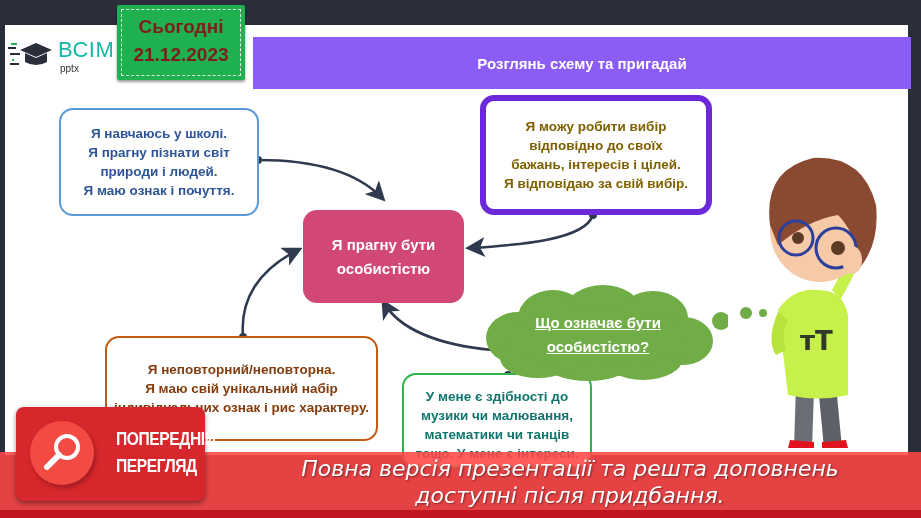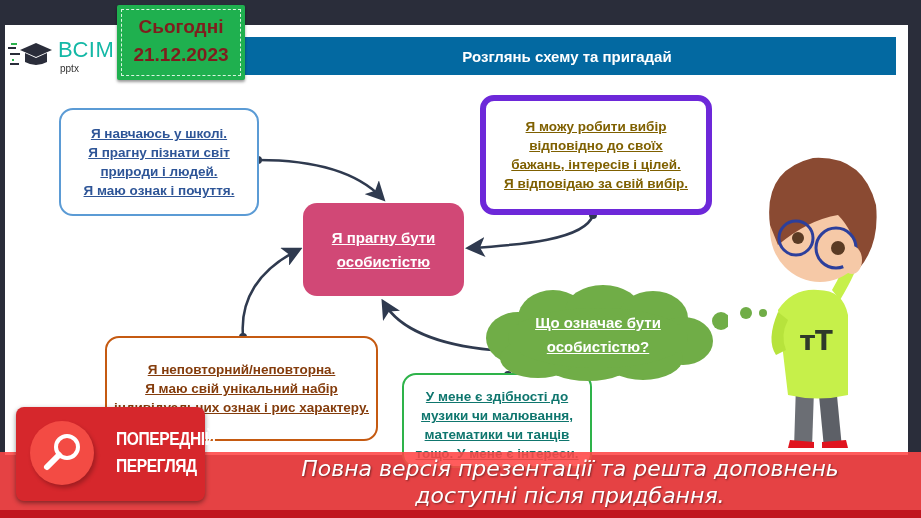--- a/index.html
+++ b/index.html
@@ -1,34 +1,34 @@
 <!DOCTYPE html>
 <html><head>
   <meta charset="utf-8">
   <style>
     * { box-sizing: border-box; margin: 0; padding: 0; }
     html, body { width: 921px; height: 518px; overflow: hidden; background: #2a2d3a; }
     body { position: relative; font-family: "DejaVu Sans", sans-serif; }
     .slide { position: absolute; left: 5px; top: 25px; width: 903px; height: 430px; background: #ffffff; }
-    .title-bar { position: absolute; left: 238px; top: 37px; width: 658px; height: 38px; background: #0369a1;
+    .title-bar { position: absolute; left: 253px; top: 37px; width: 658px; height: 52px; background: #8b5cf6;
       color: #fff; font: bold 15px "Liberation Sans", sans-serif; display: flex; align-items: center; justify-content: center; }
     .logo { position: absolute; left: 8px; top: 37px; width: 110px; height: 36px; display: flex; align-items: center; }
     .logo-text { margin-left: 6px; line-height: 1; }
     .logo-main { font: 22px "Liberation Sans", sans-serif; color: #14b8a6; letter-spacing: 0.5px; }
     .logo-sub { font: 10px "Liberation Sans", sans-serif; color: #333; margin-left: 2px; }
     .date-tag { position: absolute; left: 117px; top: 5px; width: 128px; height: 75px; background: #1fb04f;
       border-radius: 2px; box-shadow: 0 2px 3px rgba(0,0,0,0.4); color: #7f1d1d; text-align: center; }
     .date-tag::after { content: ""; position: absolute; left: 4px; top: 4px; right: 4px; bottom: 4px; border: 1.5px dashed #d9f5e0; }
     .date-line1 { font: bold 19px "Liberation Sans", sans-serif; margin-top: 11px; }
     .date-line2 { font: bold 19px "Liberation Sans", sans-serif; margin-top: 6px; }
     .box { position: absolute; border-radius: 14px; text-align: center; display: flex; align-items: center; justify-content: center;
-      font: bold 13.5px "Liberation Sans", sans-serif; line-height: 19px; background: #fff; text-decoration: underline; }
+      font: bold 13.5px "Liberation Sans", sans-serif; line-height: 19px; background: #fff; }
     .box-blue { left: 59px; top: 108px; width: 200px; height: 108px; border: 2px solid #5b9bd5; color: #2e5597; }
     .box-gold { left: 480px; top: 95px; width: 232px; height: 120px; border: 6px solid #6d28d9; color: #7f6000; }
-    .box-center { left: 303px; top: 203px; width: 161px; height: 93px; background: #d14876; color: #fff; font-size: 15px; line-height: 24px; }
+    .box-center { left: 303px; top: 210px; width: 161px; height: 93px; background: #d14876; color: #fff; font-size: 15px; line-height: 24px; }
     .box-orange { left: 105px; top: 336px; width: 273px; height: 105px; border: 2px solid #c55a11; color: #843c0c; }
     .box-green { left: 402px; top: 373px; width: 190px; height: 95px; border: 2px solid #2eb34a; color: #0f766e; align-items: flex-start; padding-top: 12px; }
     .cloud { position: absolute; left: 478px; top: 283px; width: 250px; height: 100px; }
     .cloud-text { position: absolute; left: 0; top: 28px; width: 240px; text-align: center; color: #fff;
       font: bold 15px "Liberation Sans", sans-serif; line-height: 24px; text-decoration: underline; }
     .connectors { position: absolute; left: 0; top: 0; }
     .character { position: absolute; left: 748px; top: 150px; width: 130px; height: 300px; }
     .banner { position: absolute; left: 0; top: 452px; width: 921px; height: 58px; background: rgba(255,70,70,0.88); }
     .banner-bottom { position: absolute; left: 0; top: 510px; width: 921px; height: 8px; background: #c0161f; }
     .banner-text { position: absolute; left: 300px; top: 455px; width: 540px; text-align: center; color: #fff;

